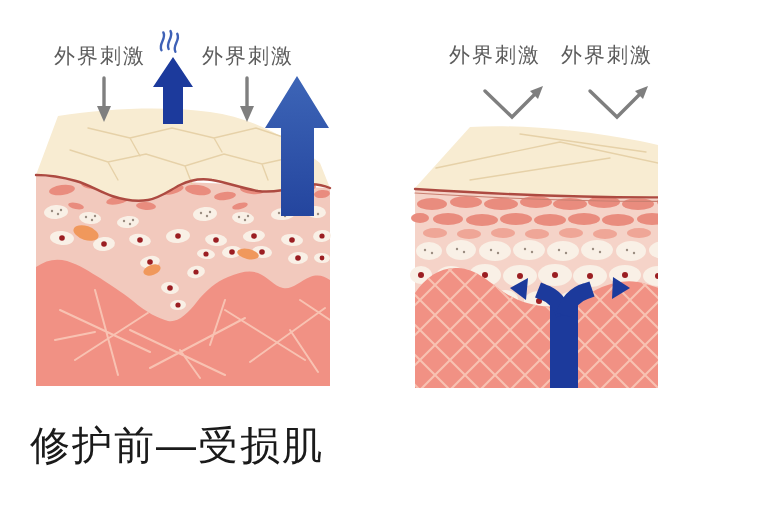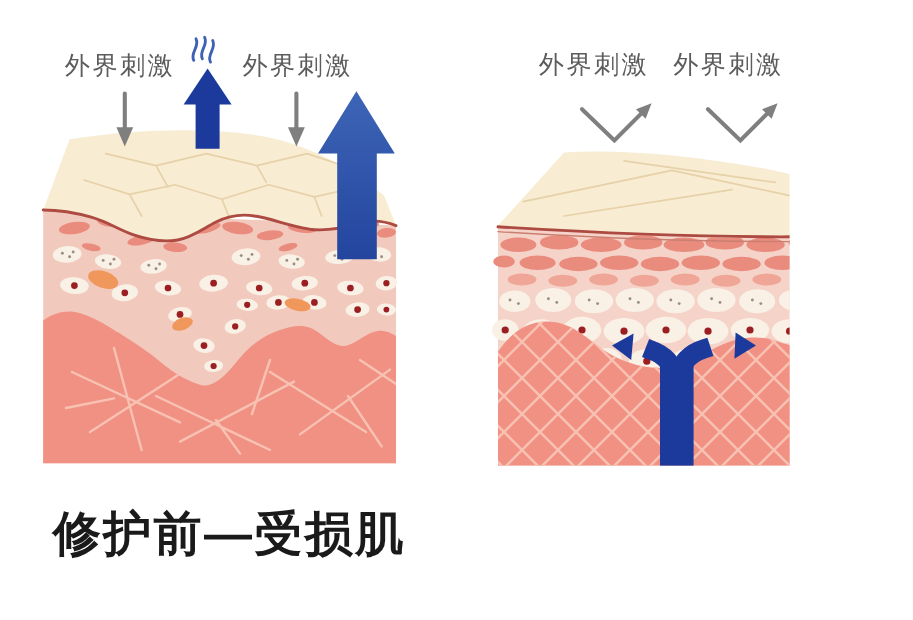--- a/index.html
+++ b/index.html
@@ -1,21 +1,21 @@
 <!DOCTYPE html>
 <html style="--background: #ffffff; --label_gray: #5c5c5c; --caption_dark: #1a1a1a; --arrow_gray: #7f7f7f; --arrow_navy: #1c3a9c; --arrow_blue_light: #3d65b7; --arrow_blue_dark: #24459e; --steam_blue: #3e61b6; --epidermis: #f8ecd2; --crack_line: #e6d1a8; --boundary_red: #ad4a41; --boundary_red_light: #c97f70; --dermis_pink: #f2c9bd; --dermis_pink_light: #f5d3c8; --blob_salmon: #e98c7e; --blob_salmon_light: #efa697; --cell_cream: #f9f0e6; --nucleus_red: #9b1e22; --speck_gray: #9a8d80; --orange_blob: #f0985c; --deep_salmon: #f19184; --lattice_line: #f8c2b2;"><head>
 <meta charset="utf-8">
 <style>
   html,body{margin:0;padding:0;background:#fff;}
   body{font-family:"Liberation Sans","DejaVu Sans",sans-serif;}
   .stage{position:relative;width:658px;height:517px;background:var(--background,#fff);overflow:hidden;}
   .art{position:absolute;left:0;top:0;}
   .lbl{position:absolute;font-size:21px;line-height:1;color:var(--label_gray);letter-spacing:2px;white-space:nowrap;}
   .caption{position:absolute;top:421px;font-size:40px;line-height:1.2;color:var(--caption_dark);letter-spacing:2px;text-align:center;white-space:nowrap;}
-  .cap-before{left:38px;width:306px;font-weight:bold;}
+  .cap-before{left:24px;width:306px;}
   .cap-after{left:412px;width:306px;}
   
   .f-epi{fill:var(--epidermis);}  .s-crack{stroke:var(--crack_line);stroke-width:1.4;fill:none;stroke-linecap:round;}
   .f-dermis{fill:var(--dermis_pink);} .f-dermis2{fill:var(--dermis_pink_light);}
   .f-blob{fill:var(--blob_salmon);}   .f-blob2{fill:var(--blob_salmon_light);}
   .f-cell{fill:var(--cell_cream);}    .f-nuc{fill:var(--nucleus_red);}
   .f-speck{fill:var(--speck_gray);}   .f-orange{fill:var(--orange_blob);}
   .f-deep{fill:var(--deep_salmon);}   .s-lat{stroke:var(--lattice_line);stroke-width:2;fill:none;stroke-linecap:round;}
   .s-bound{stroke:var(--boundary_red);stroke-width:2.4;fill:none;stroke-linecap:round;}
   .s-bound2{stroke:var(--boundary_red_light);stroke-width:1.2;fill:none;stroke-linecap:round;}

